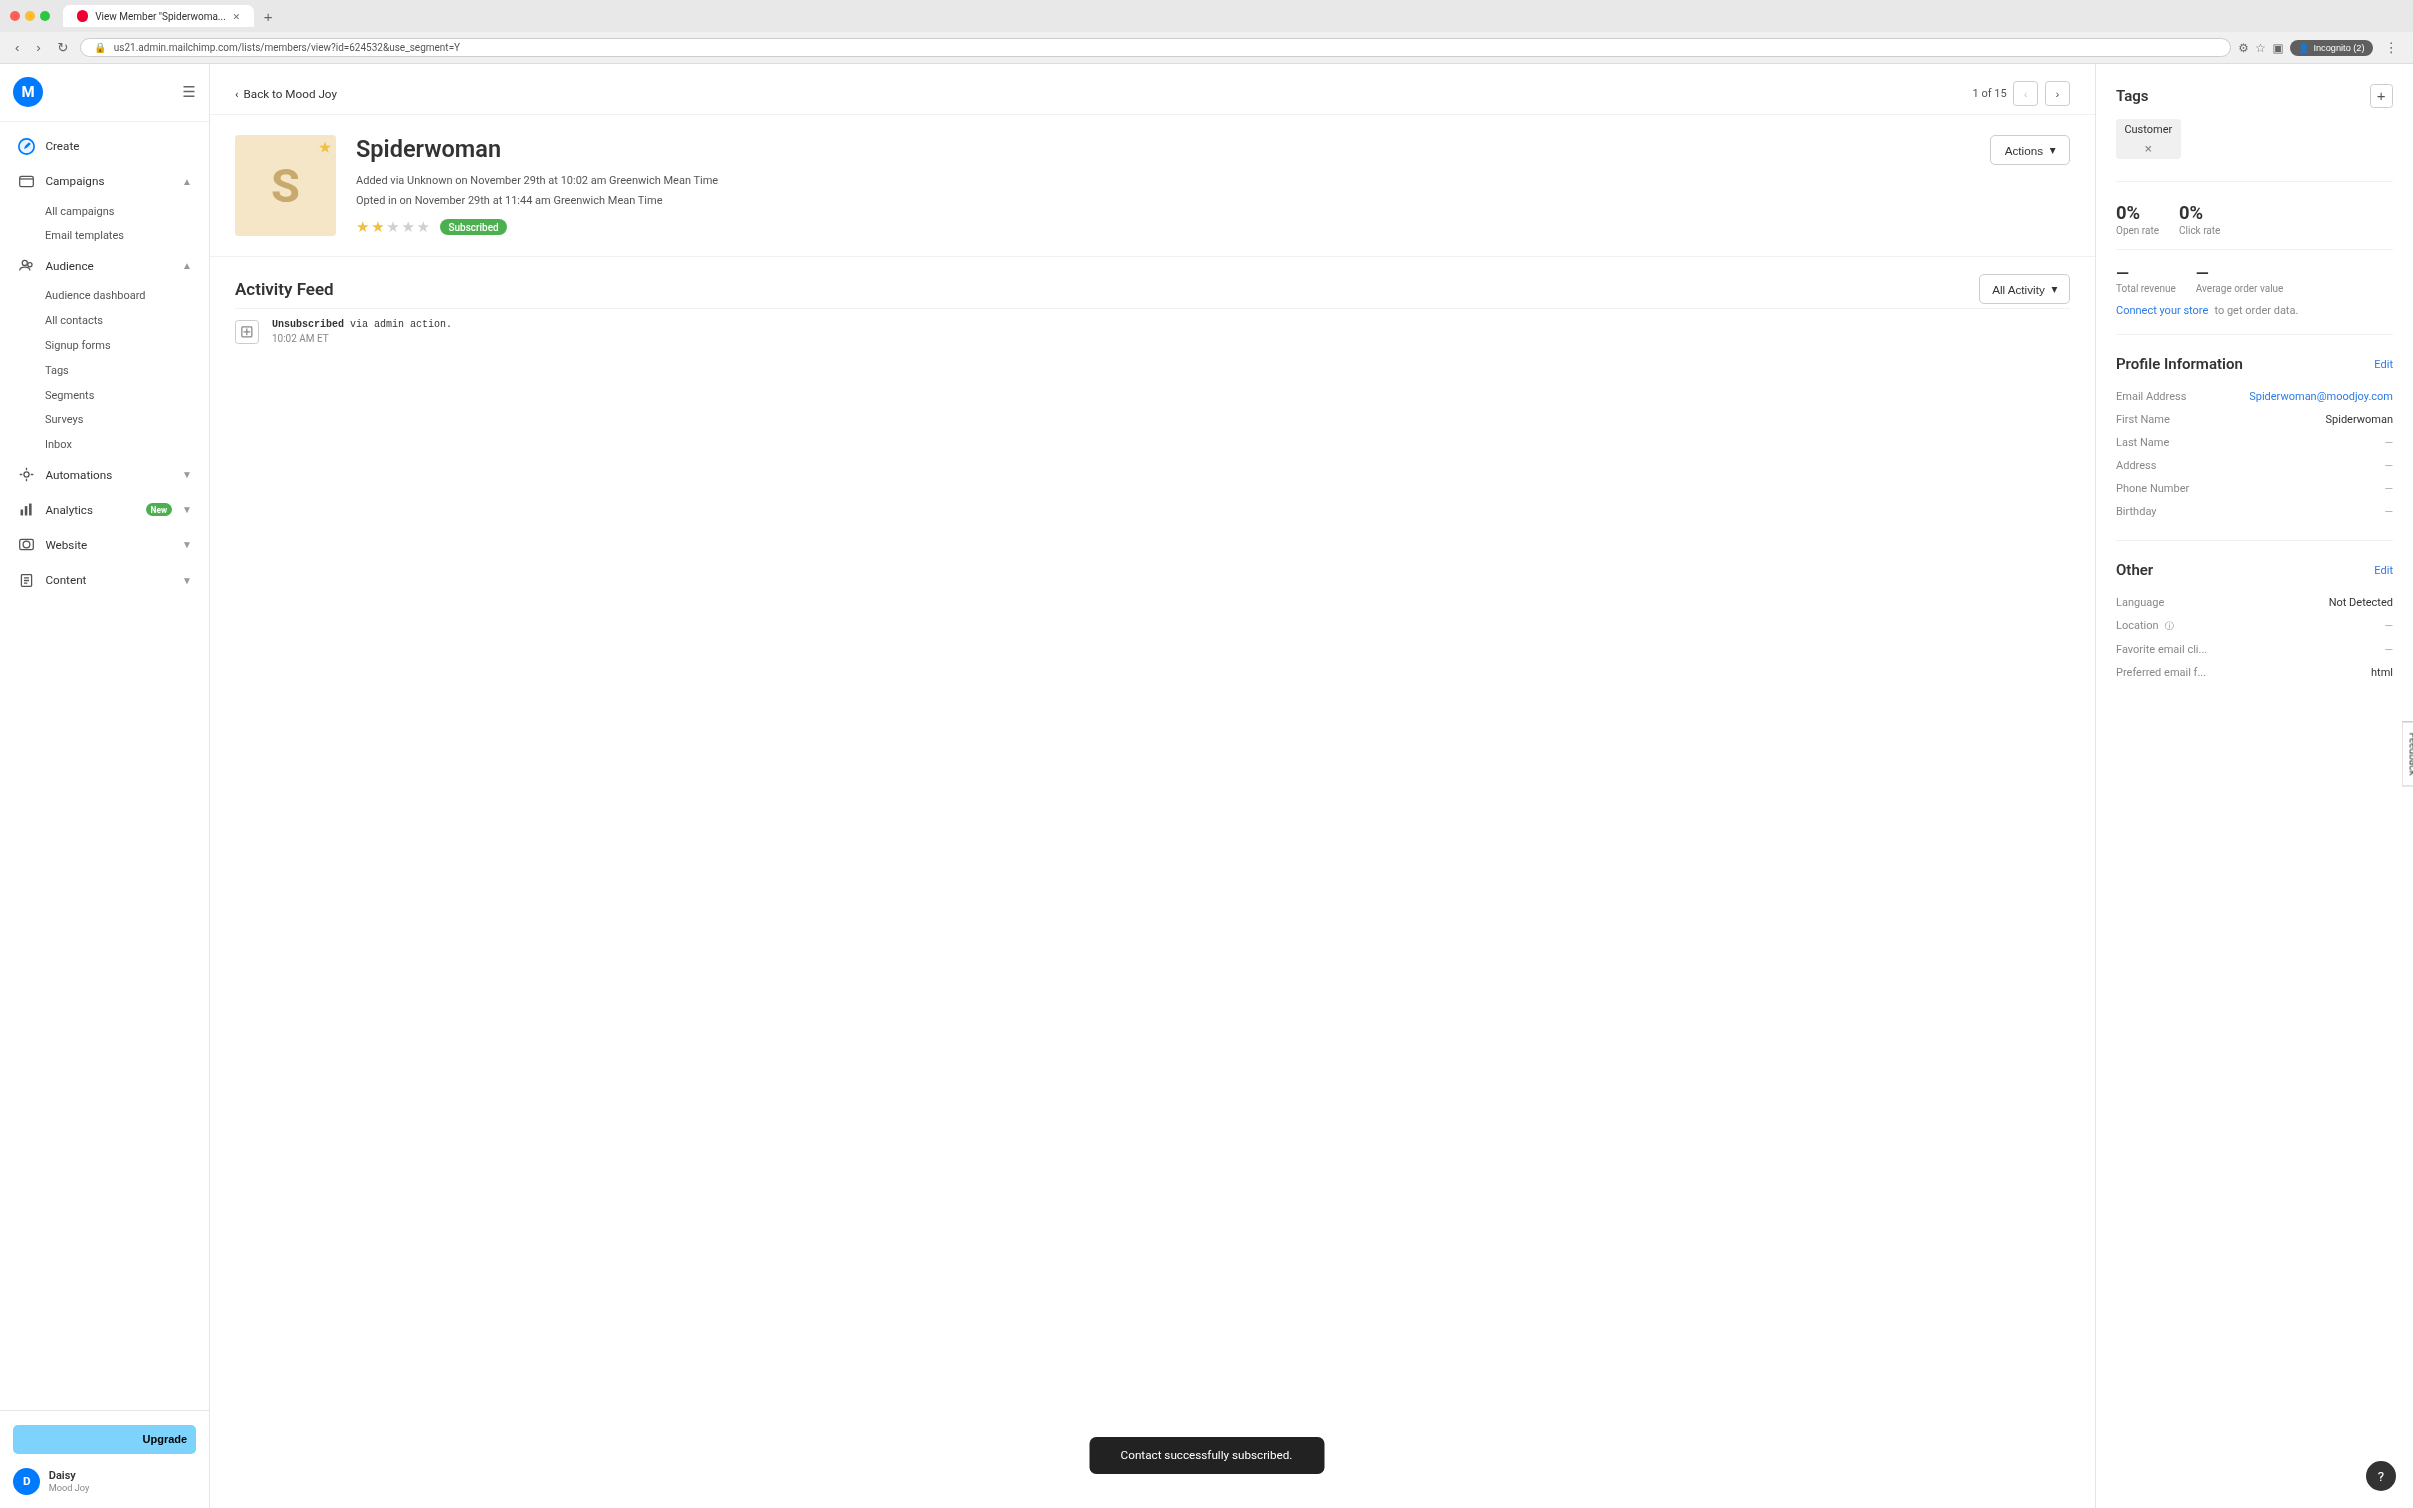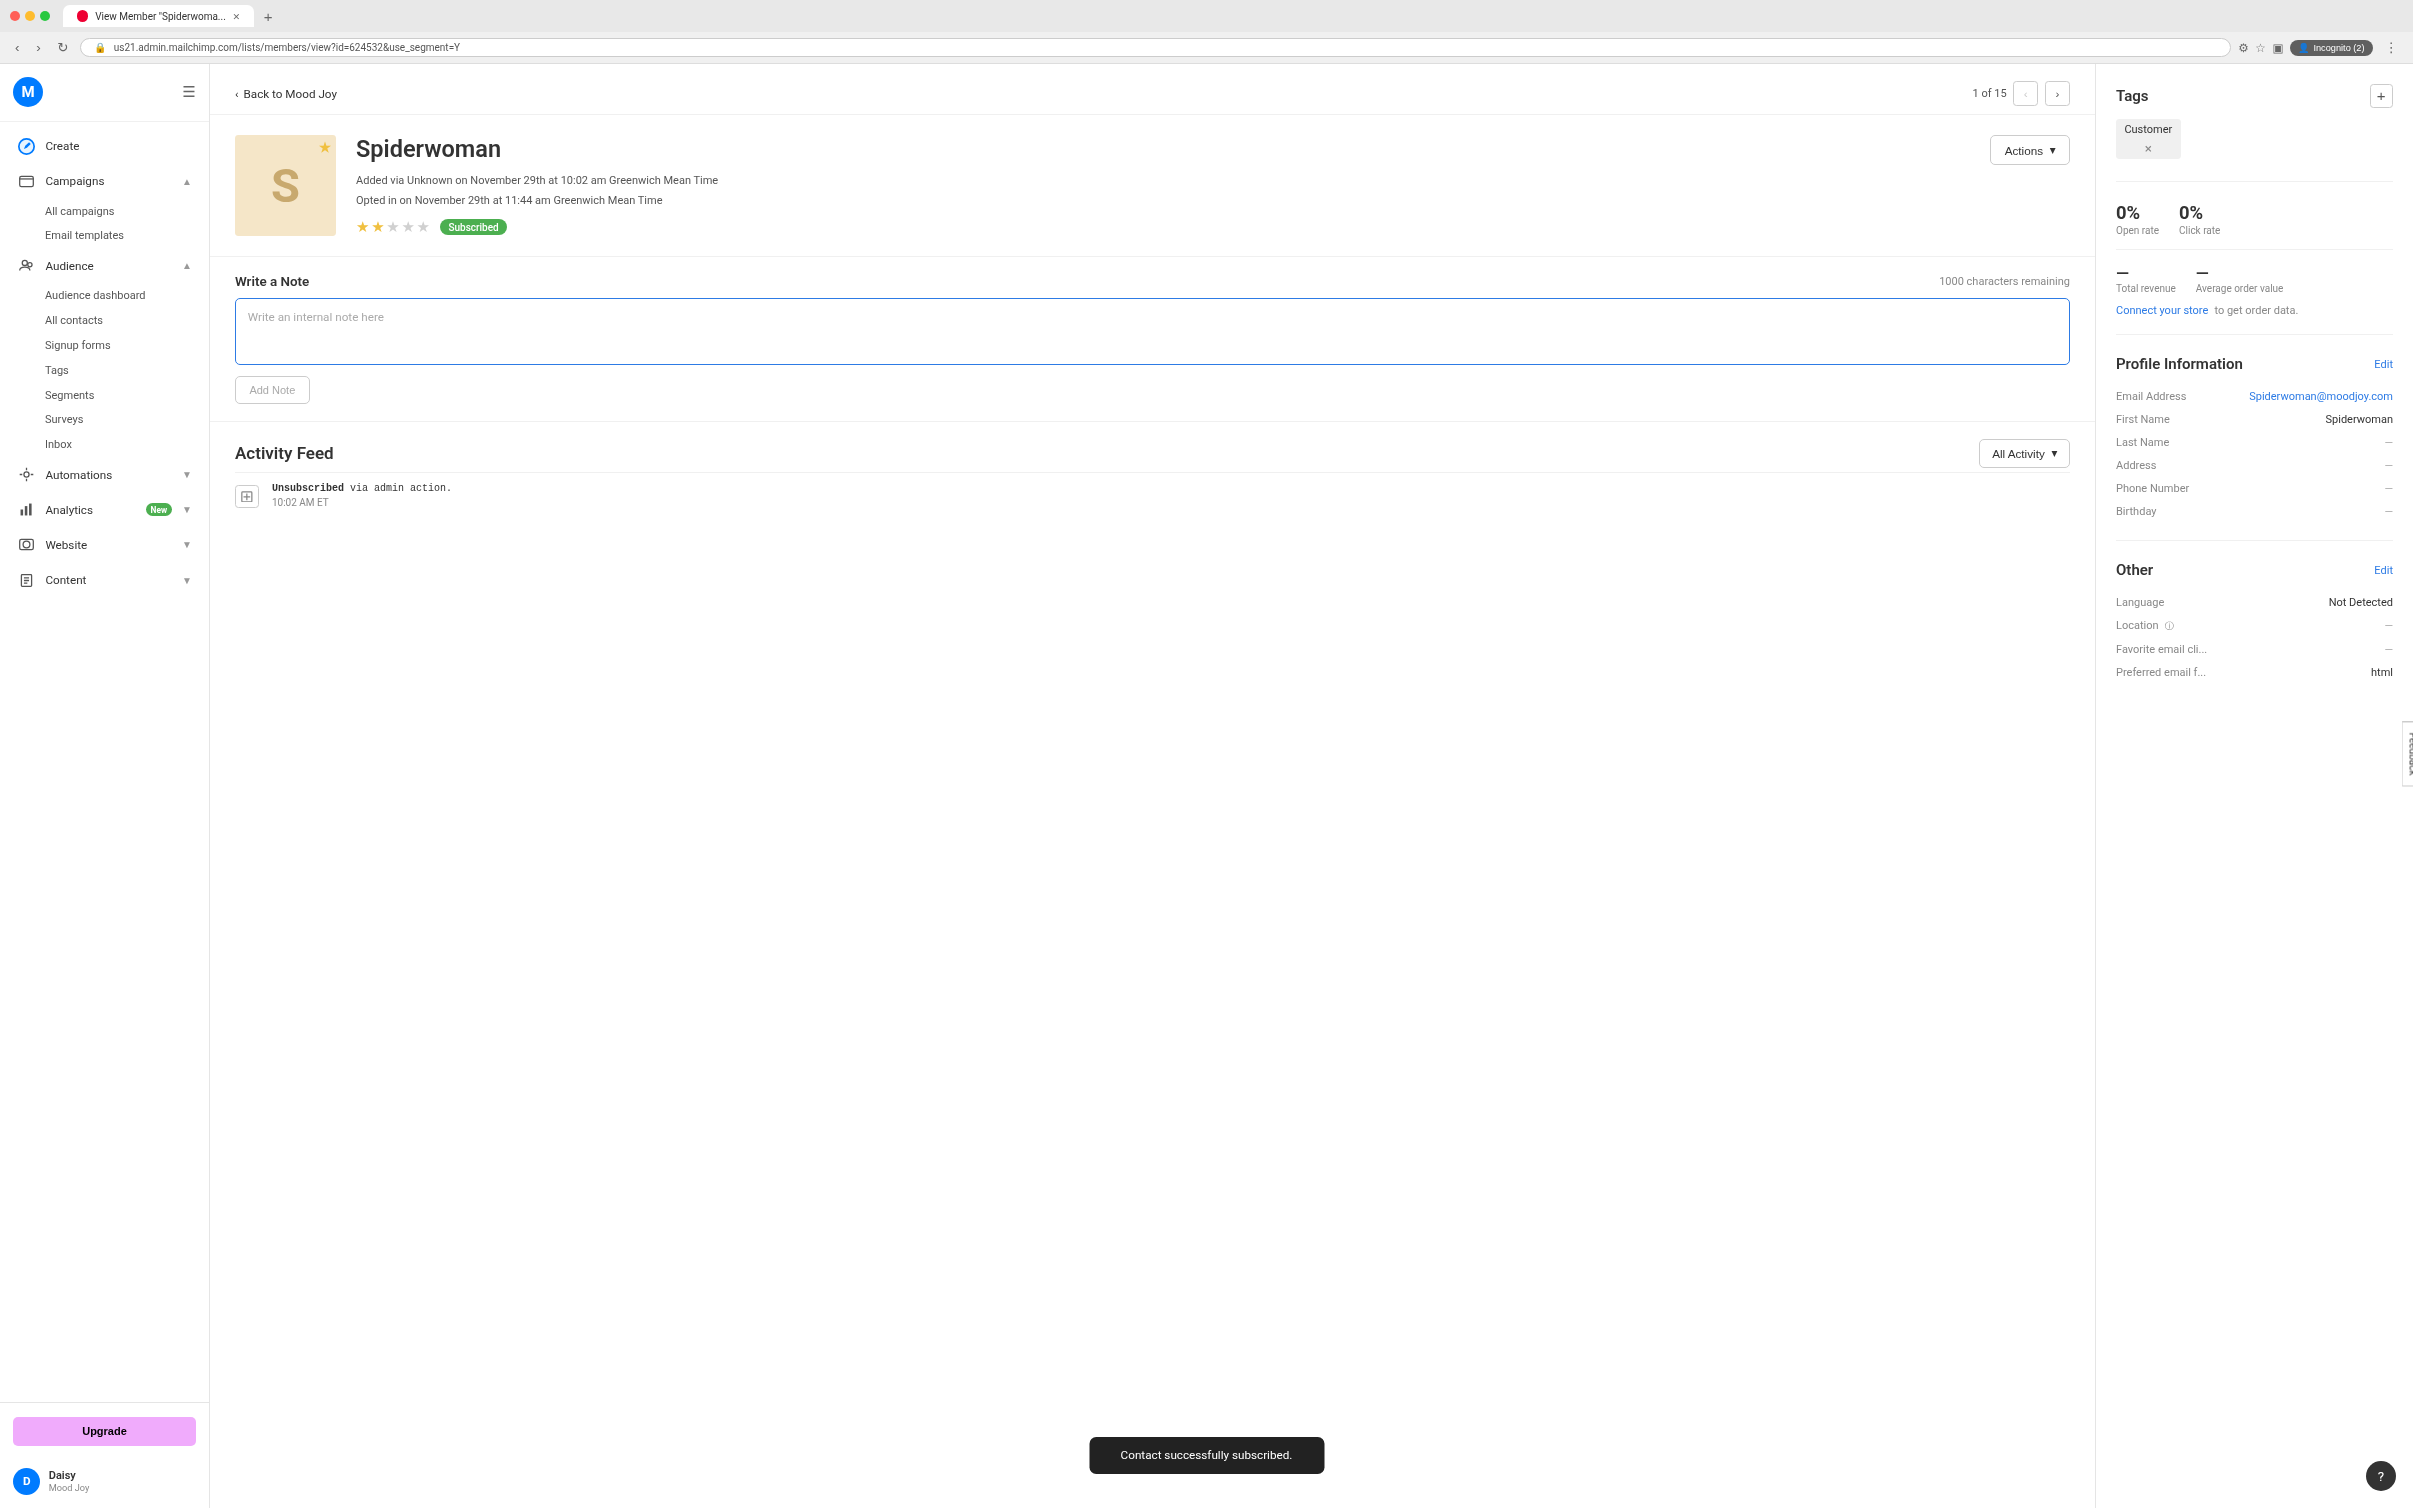--- a/index.html
+++ b/index.html
@@ -35,21 +35,21 @@
     .sidebar-toggle { color: #666; font-size: 15px; cursor: pointer; }
     .sidebar-nav { flex: 1; padding: 6.7px 0; }
     .sidebar-item { display: flex; align-items: center; gap: 10px; padding: 8.4px 17px; cursor: pointer; color: #333; text-decoration: none; border-radius: 0; }
     .sidebar-item-icon { width: 18.4px; height: 18.4px; display: flex; align-items: center; justify-content: center; color: #555; flex-shrink: 0; }
     .sidebar-item-label { font-size: 11.7px; color: #333; flex: 1; }
     .sidebar-item-arrow { color: #999; font-size: 10px; }
     .sidebar-sub { padding-left: 45px; }
     .sidebar-sub-item { display: block; padding: 5.9px 17px 5.9px 0; color: #555; font-size: 11px; cursor: pointer; text-decoration: none; }
     .badge-new { background: #4CAF50; color: white; font-size: 8.4px; padding: 1.7px 5px; border-radius: 8.4px; font-weight: bold; }
     .sidebar-bottom { padding: 13.4px; border-top: 0.8px solid #e5e5e5; }
-    .upgrade-btn { display: block; width: 100%; background: #f0abfc; color: #000; border: none; border-radius: 5px; padding: 8.4px; font-size: 11px; font-weight: 600; cursor: pointer; text-align: center; margin-bottom: 22px; }
+    .upgrade-btn { display: block; width: 100%; background: #7dd3fc; color: #000; border: none; border-radius: 5px; padding: 8.4px; font-size: 11px; font-weight: 600; cursor: pointer; text-align: right; margin-bottom: 14px; }
     .user-info { display: flex; align-items: center; gap: 8.4px; }
     .user-avatar { width: 27px; height: 27px; background: #007bff; border-radius: 50%; display: flex; align-items: center; justify-content: center; color: white; font-weight: bold; font-size: 11.7px; flex-shrink: 0; }
     .user-name { font-size: 11px; font-weight: 600; color: #333; }
     .user-org { font-size: 9.2px; color: #888; }
 
     
     .main-content { flex: 1; overflow-y: auto; background: #fff; }
 
     
     .top-bar { display: flex; align-items: center; justify-content: space-between; padding: 17px 25px 8.4px; border-bottom: 0.8px solid #f0f0f0; }
@@ -327,28 +327,20 @@
             </div>
           </div>
           <button class="actions-btn">
             <span>Actions</span>
             <span>▾</span>
           </button>
         </div>
       </div>
     </div>
 
-    <div class="note-section">
-      <div class="note-header">
-        <span class="note-title">Write a Note</span>
-        <span class="note-chars">1000 characters remaining</span>
-      </div>
-      <textarea class="note-textarea" placeholder="Write an internal note here" style=""></textarea>
-      <button class="add-note-btn">Add Note</button>
-    </div>
 
     <div class="activity-section">
       <div class="activity-header">
         <h2 class="activity-title">Activity Feed</h2>
         <button class="activity-filter">
           <span>All Activity</span>
           <span>▾</span>
         </button>
       </div>
       <div class="activity-item">

